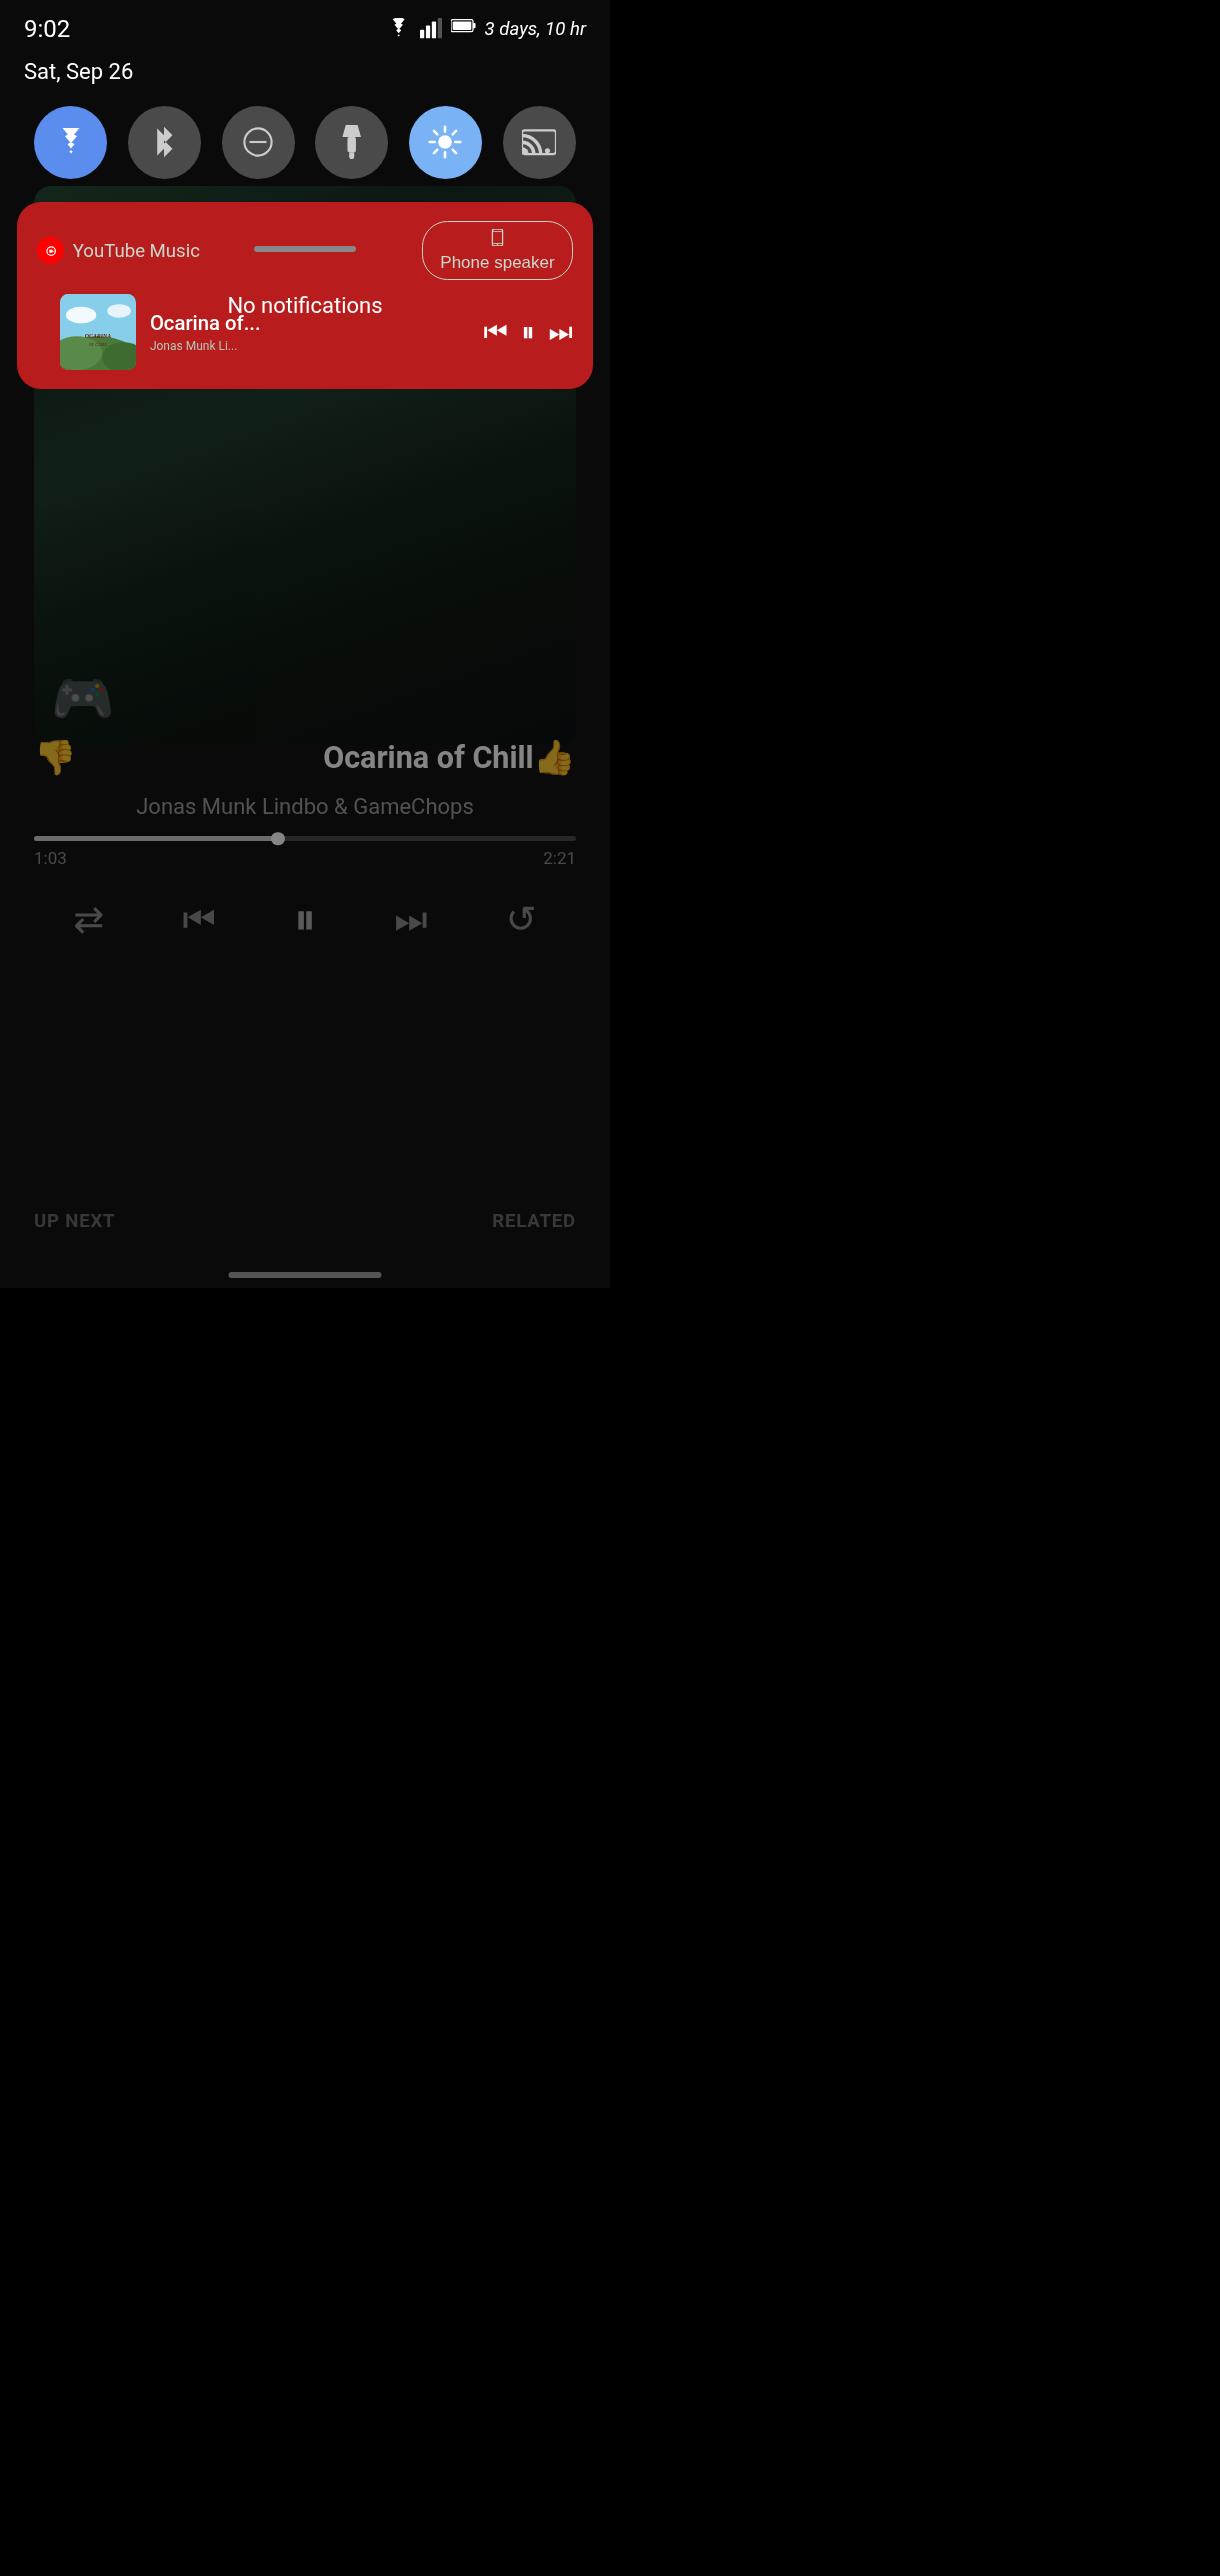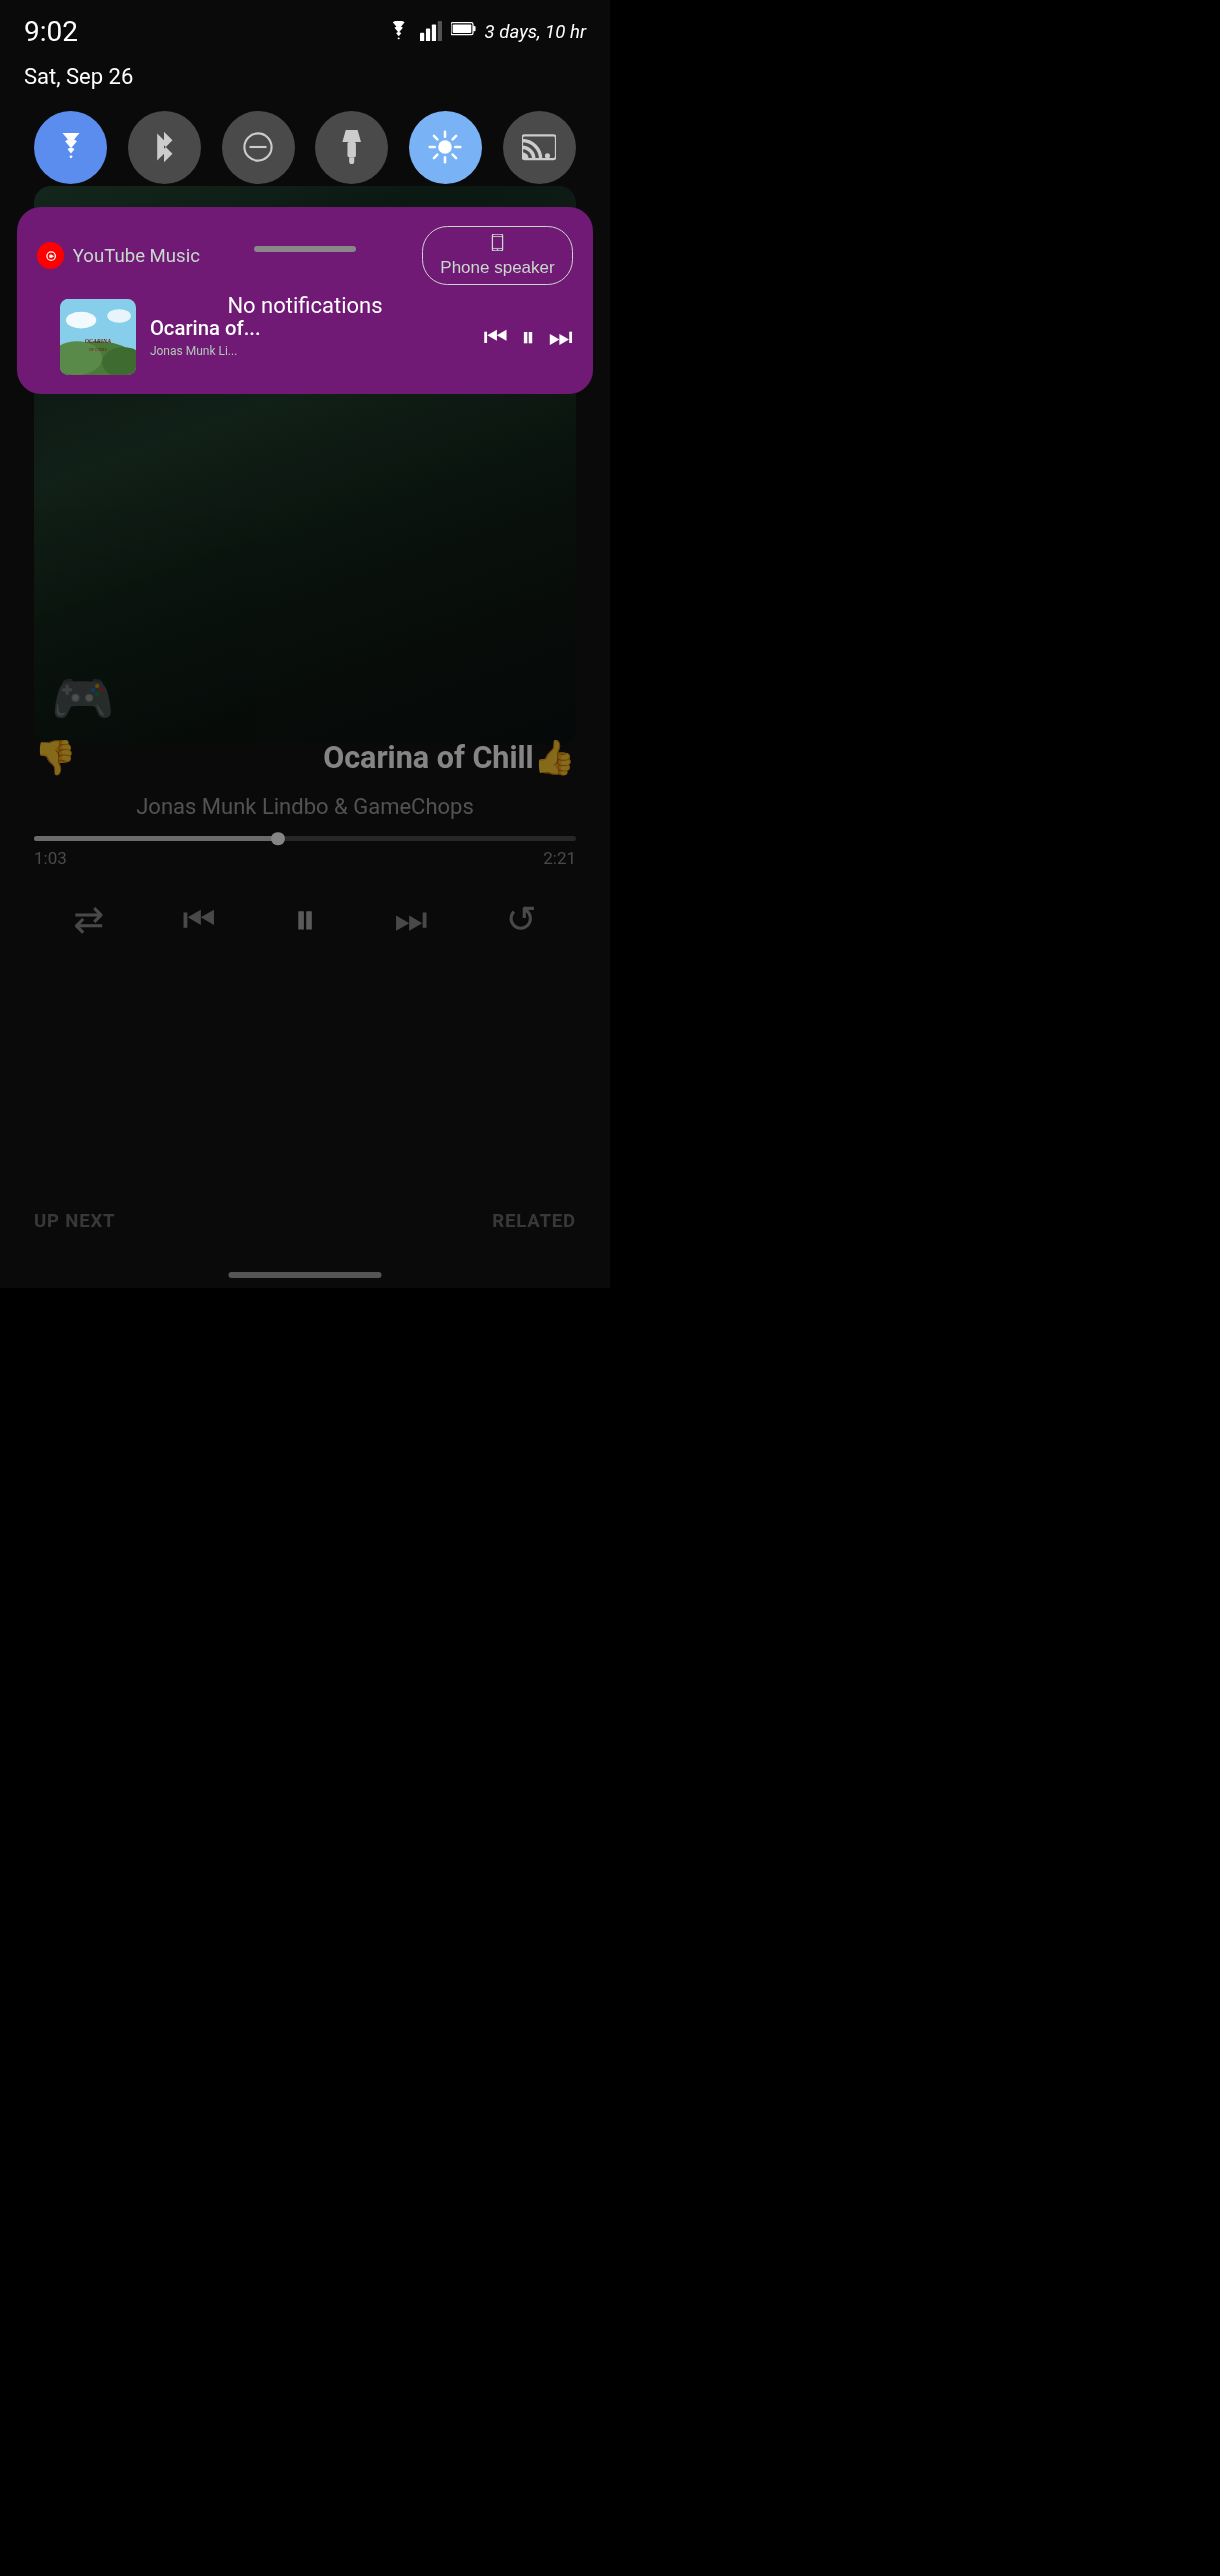--- a/index.html
+++ b/index.html
@@ -19,21 +19,21 @@
       display: flex;
       justify-content: space-between;
       align-items: center;
       padding: 15.3px 24px 8.5px 24px;
       position: relative;
       z-index: 100;
     }
 
     .status-time {
       color: #fff;
-      font-size: 28px;
+      font-size: 24px;
       font-weight: 400;
     }
 
     .status-right {
       display: flex;
       gap: 8.5px;
       font-style: italic;
     }
 
     .status-right span {
@@ -88,21 +88,21 @@
       background: #4a4a4a;
     }
 
     .qs-button.active-bright {
       background: #7ab3f5;
     }
 
     
     .notification-card {
       margin: 8.5px 17px;
-      background: #701a75;
+      background: #b91c1c;
       border-radius: 24px;
       padding: 18.6px 20.3px;
       position: relative;
       z-index: 100;
     }
 
     .notification-header {
       display: flex;
       justify-content: space-between;
       align-items: center;

